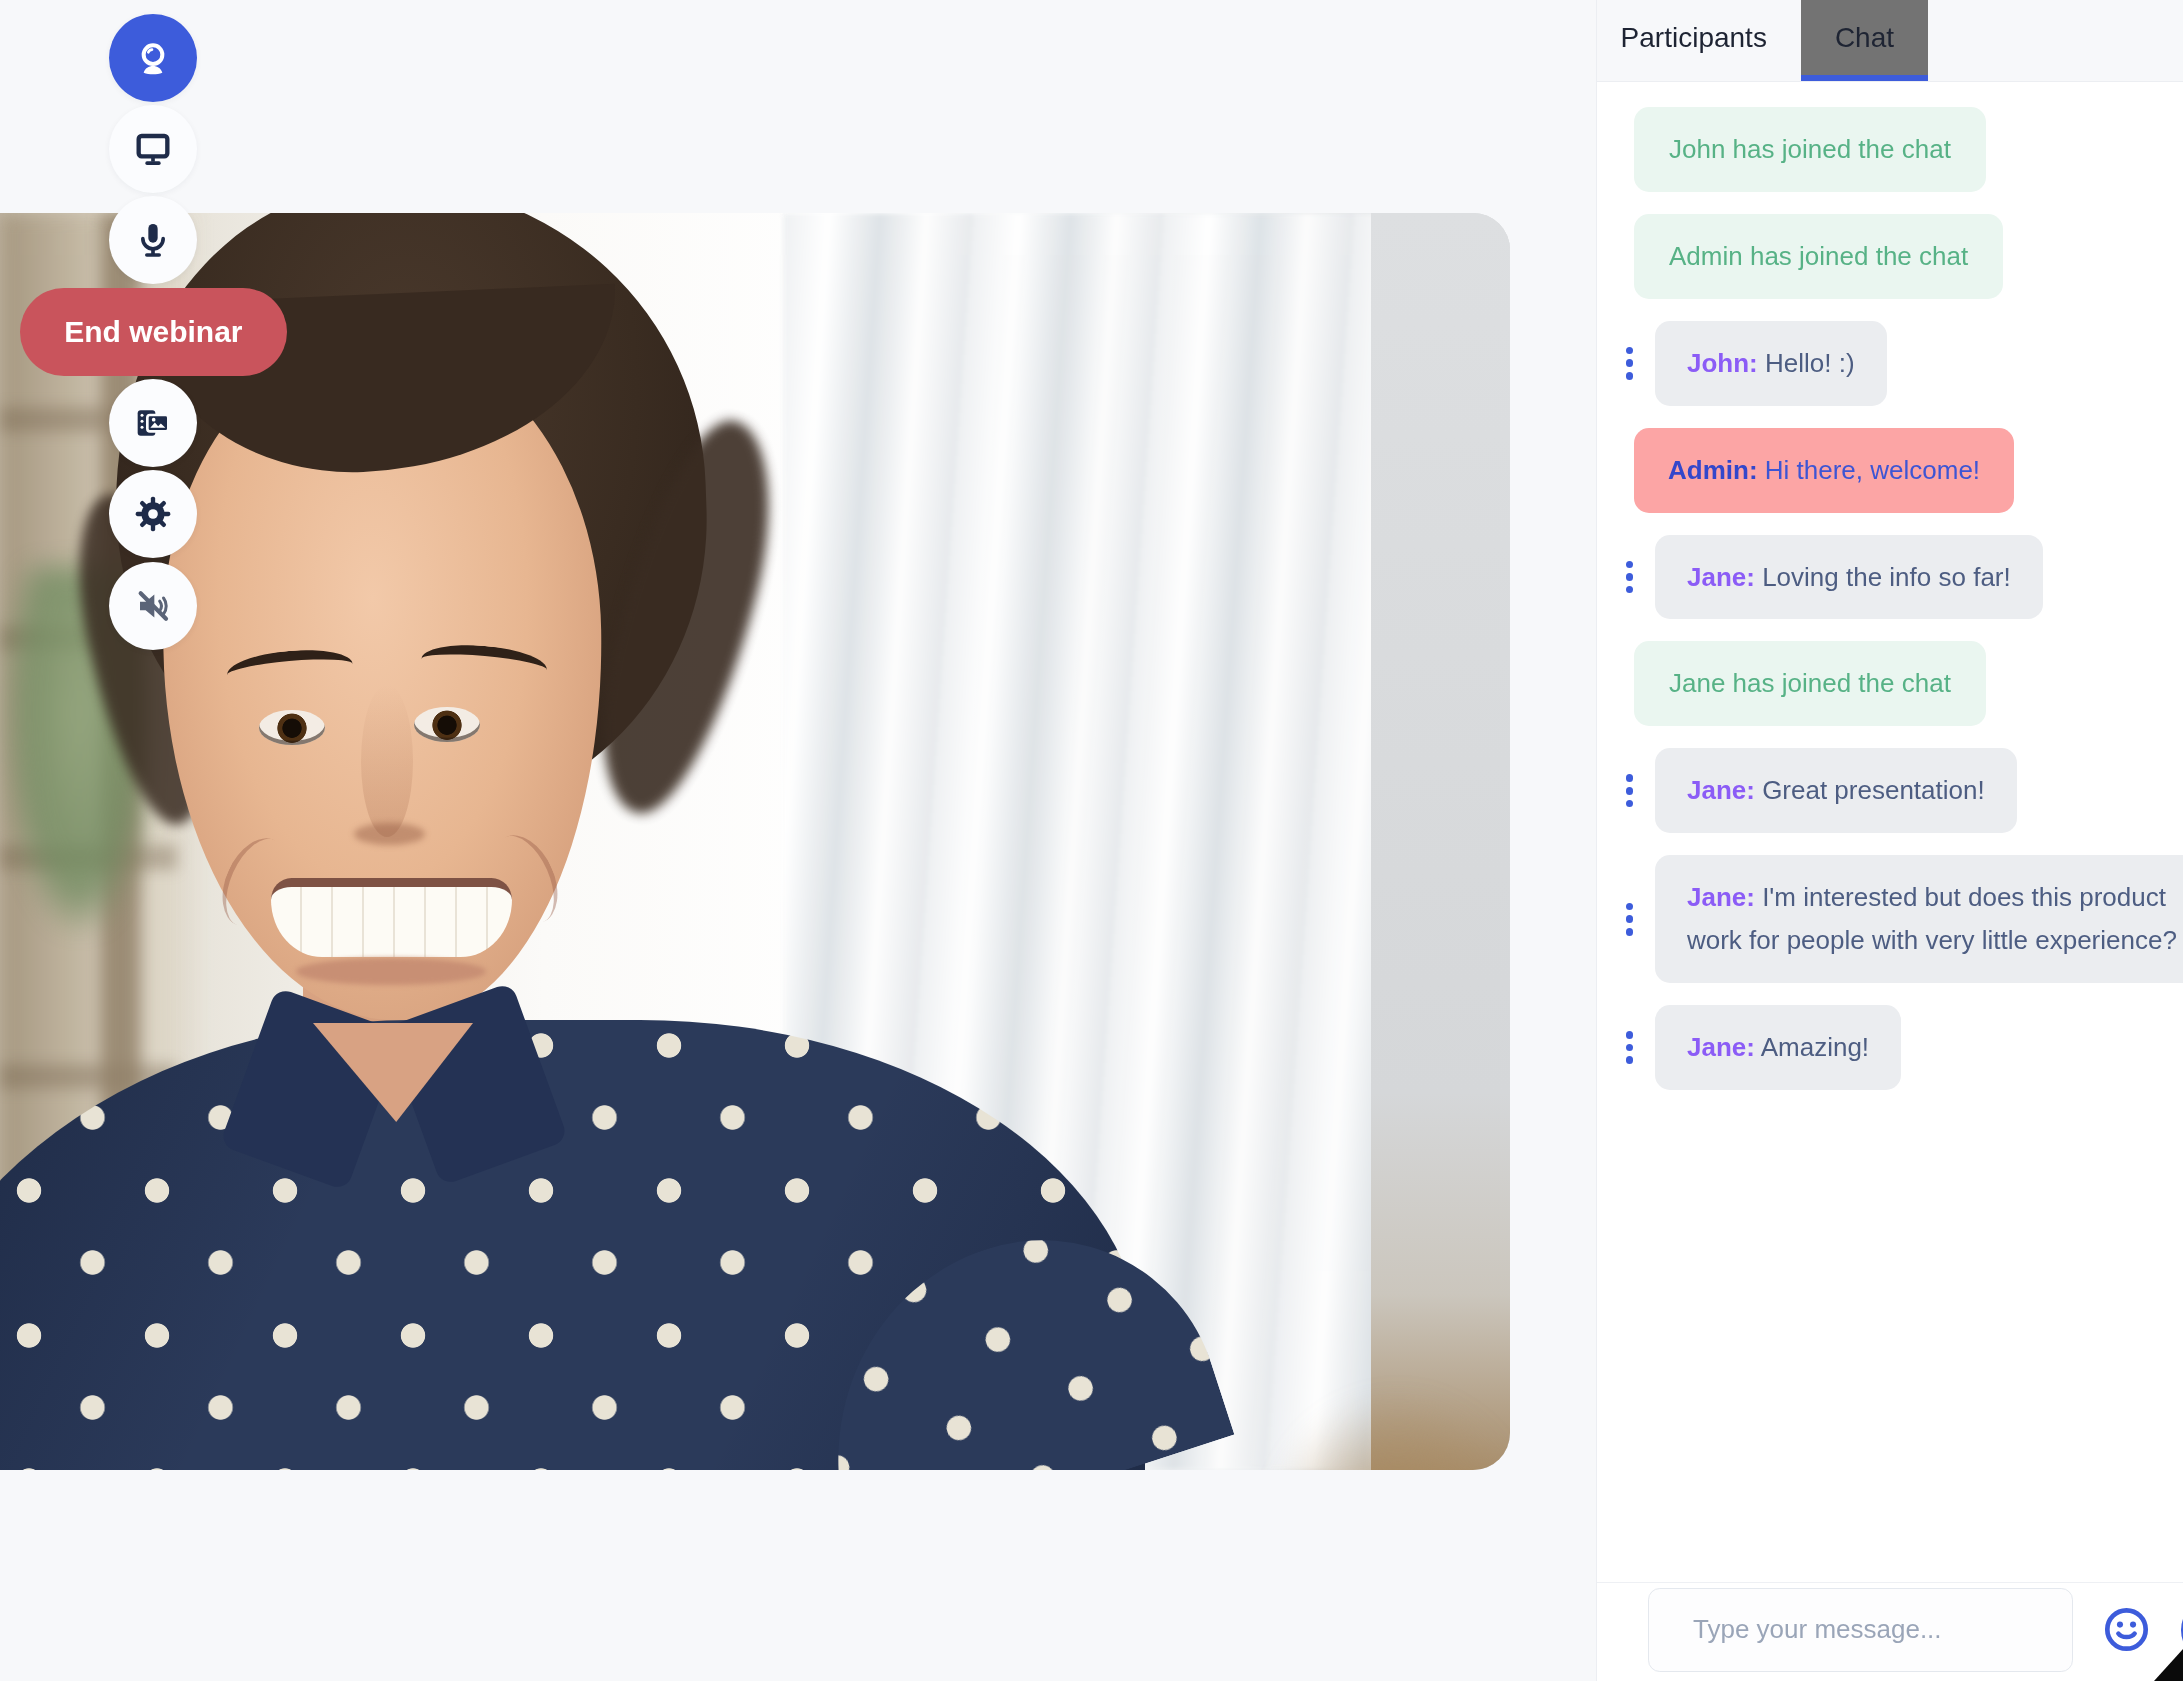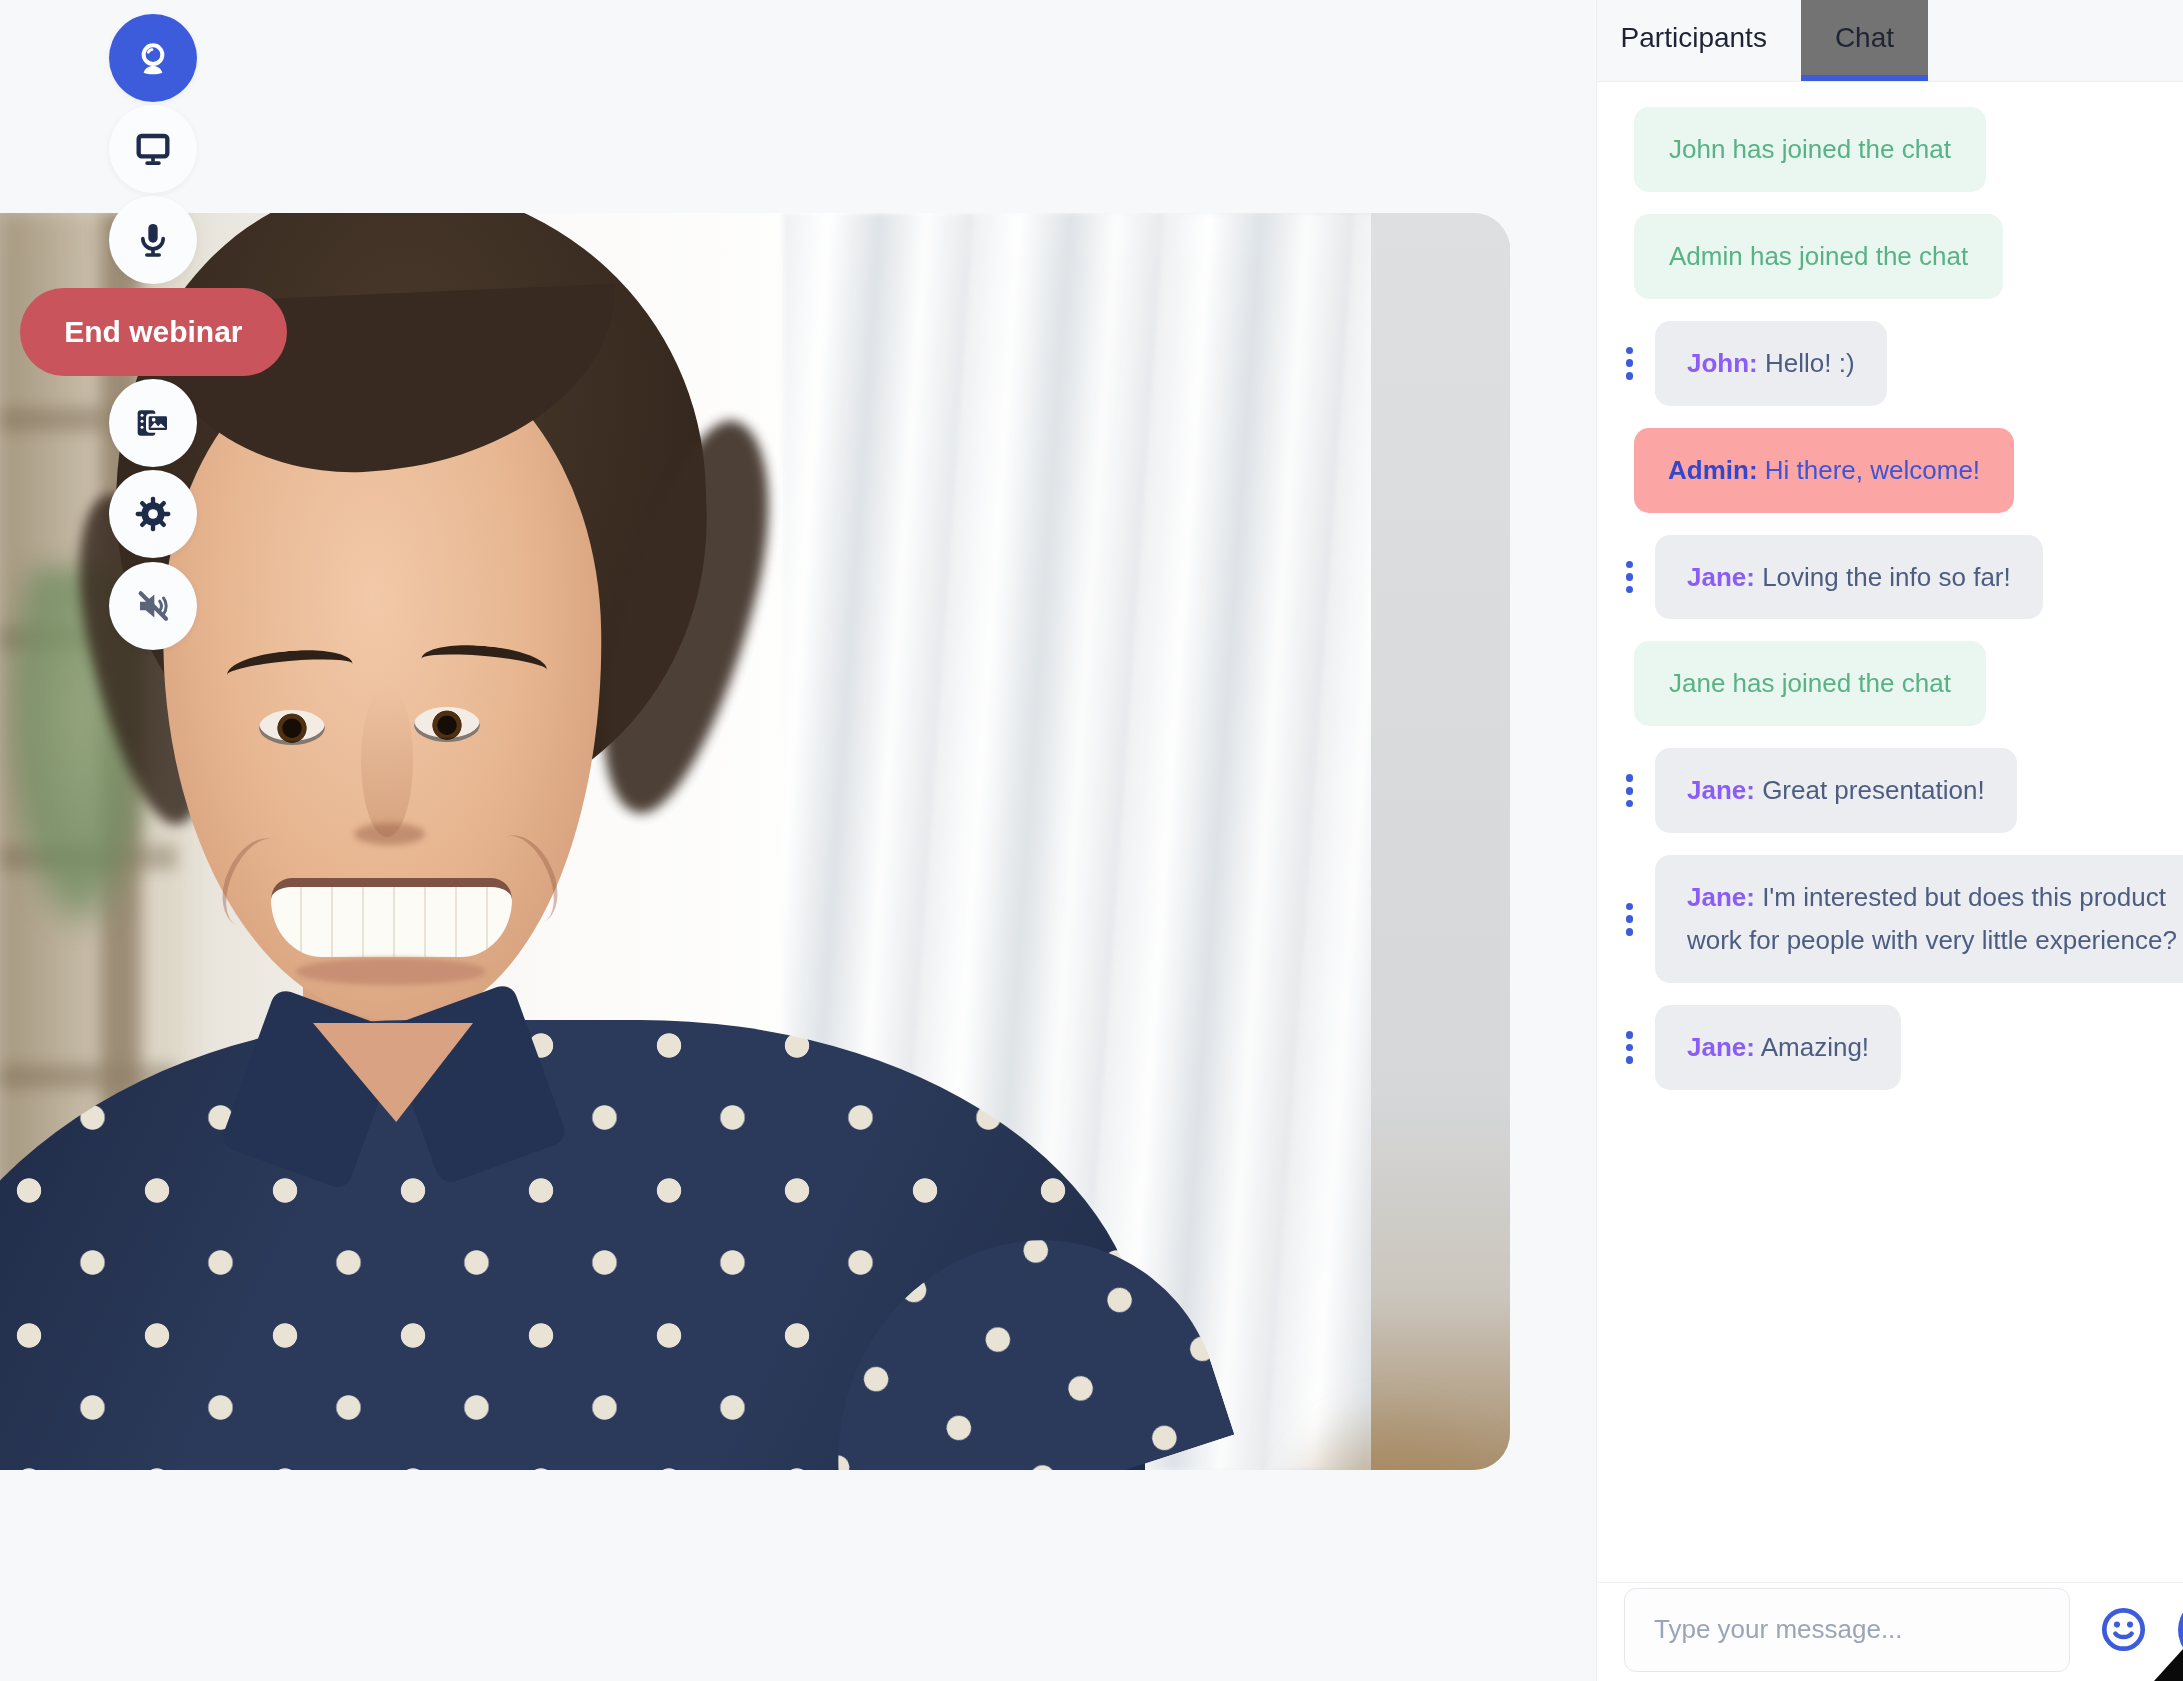--- a/index.html
+++ b/index.html
@@ -118,22 +118,22 @@
   .admin .bubble { background:#fca5a5; color:#3d55d4; padding:21px 34px; }
   .admin .mname { color:#3347cb; font-weight:700; }
   .dots { display:flex; flex-direction:column; gap:5px; flex:0 0 auto; cursor:pointer; padding:3.4px 1.7px; }
   .dots i { width:7.6px; height:7.6px; border-radius:50%; background:#3d5cdb; display:block; }
   .emoji-face { display:inline-block; width:30px; height:30px; vertical-align:-5px; margin-left:6.7px; }
   .emoji-face svg { width:100%; height:100%; }
 
   .composer { flex:0 0 auto; height:99px; border-top:1.7px solid #eef0f4; background:#fff;
     display:flex; align-items:center; padding:0 21px 5px 27px; }
   .composer input { width:446px; height:84px; border:1.7px solid #e4e8ee; border-radius:11.8px;
-    background:#fdfdfe; padding:0 29px; font-size:26px; color:#8b5cf6; outline:none;
-    font-family:"Liberation Sans","DejaVu Sans",sans-serif; }
+    background:#fdfdfe; padding:0 44px; font-size:26px; color:#8b5cf6; outline:none;
+    font-family:"Liberation Sans","DejaVu Sans",sans-serif;margin-left:24px; }
   .composer input::placeholder { color:#9aa5b8; }
   .emoji-btn { width:49px; height:49px; margin-left:29px; background:none; border:none; cursor:pointer; padding:0; }
   .emoji-btn svg { width:49px; height:49px; }
   .send-btn { width:66px; height:66px; border-radius:50%; background:#3d5cdb; border:none;
     margin-left:30px; display:flex; align-items:center; justify-content:center; cursor:pointer; flex:0 0 auto; }
   .send-btn svg { width:32px; height:32px; }
 
   .cursor-tip { position:absolute; right:0; bottom:0; width:0; height:0;
     border-left:29px solid transparent; border-bottom:32px solid #0a0a0a; }
 </style>

